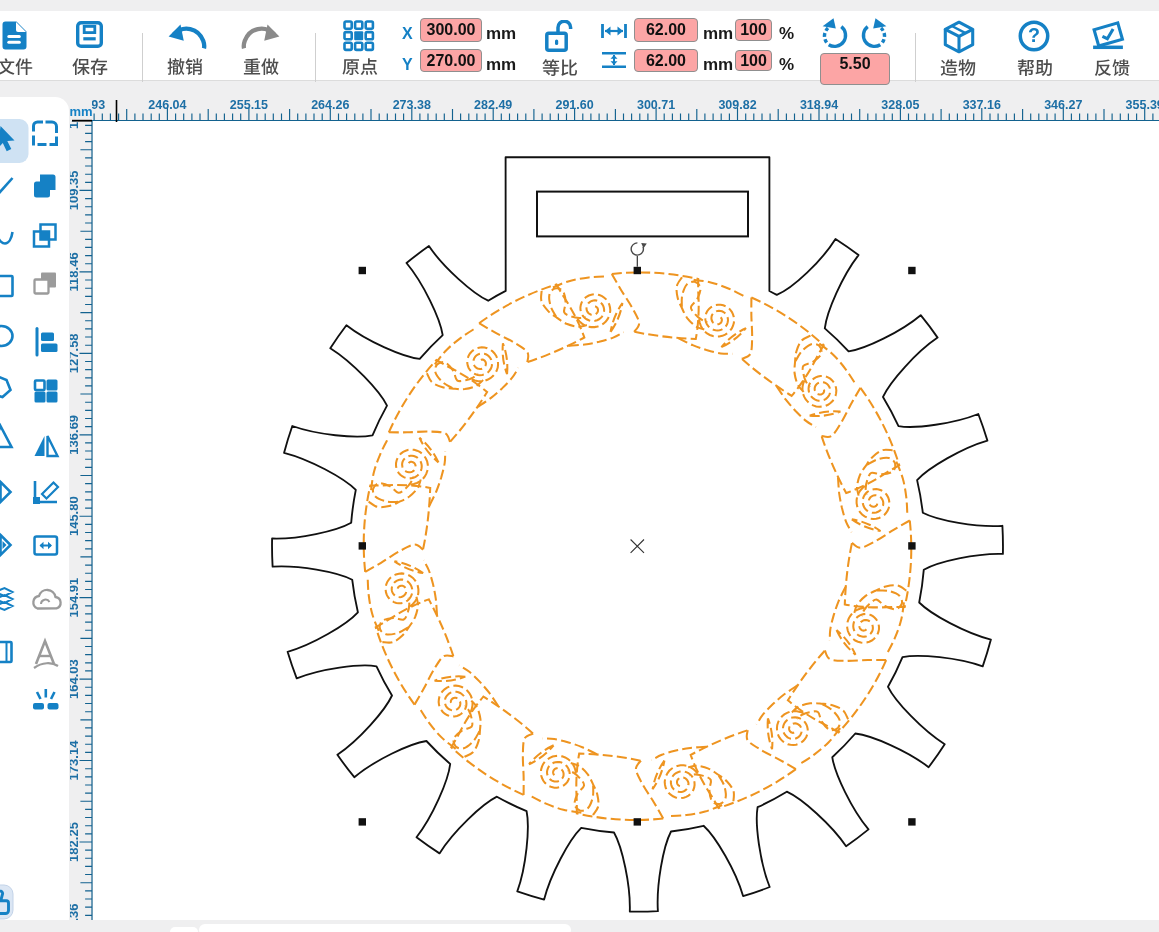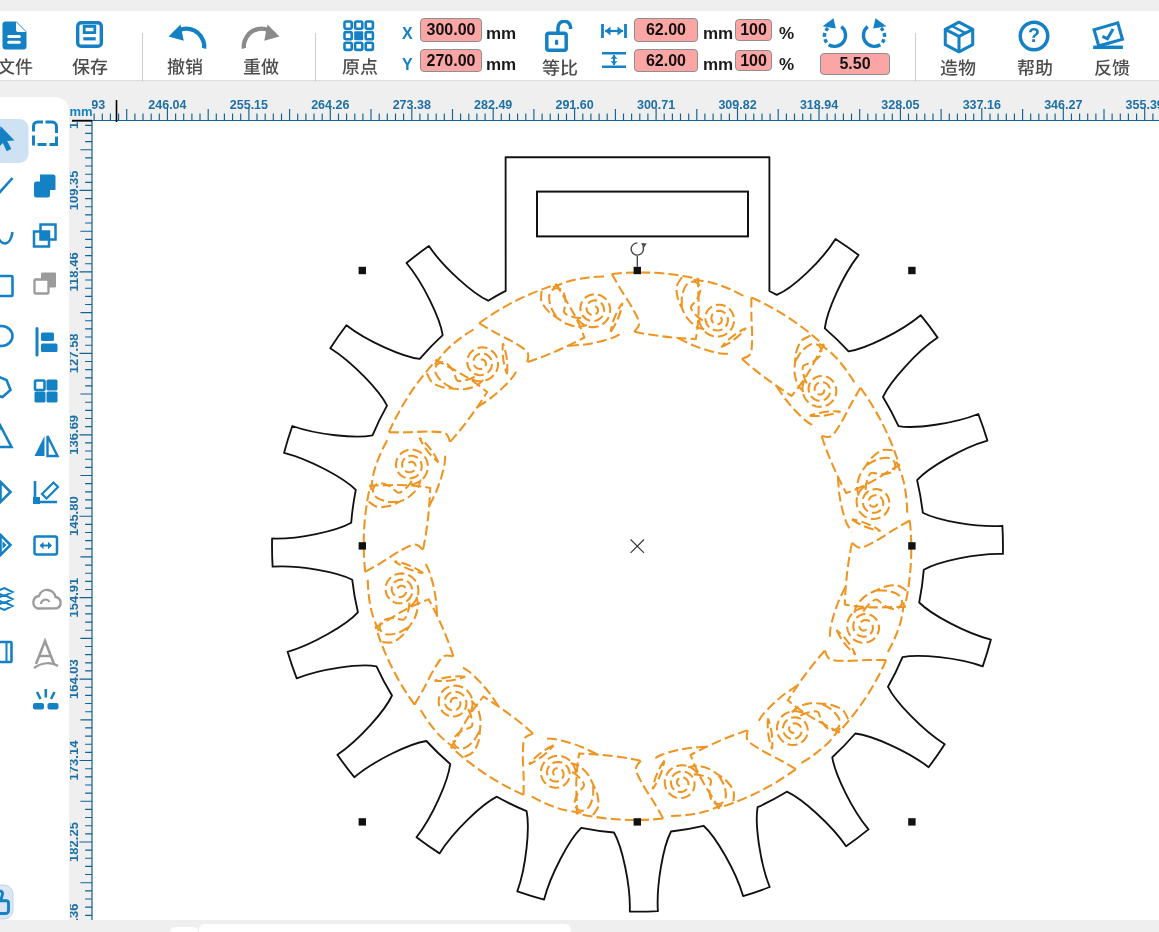--- a/index.html
+++ b/index.html
@@ -287,21 +287,21 @@
           <g stroke="#1581c5" fill="#1581c5">
             <path d="M19.3,8.7 A11.0,11.0 0 0 1 6.7,26.7" stroke-width="3.4" fill="none"></path>
             <path d="M4.7,24.6 A11.0,11.0 0 0 1 3.0,21.2" stroke-width="3.4" fill="none"></path>
             <path d="M2.5,18.8 A11.0,11.0 0 0 1 2.9,15.0" stroke-width="3.4" fill="none"></path>
             <path d="M3.9,12.7 A11.0,11.0 0 0 1 6.0,10.0" stroke-width="3.4" fill="none"></path>
             <path d="M0.6 8.3 L11.5 0.2 L13.8 10.4 Z" stroke="none"></path>
           </g>
         </g>
       </svg>
     </div>
-  <div class="inp" style="left:820px;top:42px;width:70px;height:22px;line-height:20px">5.50</div>
+  <div class="inp" style="left:820px;top:42px;width:70px;height:32px;line-height:20px">5.50</div>
   <div class="sep" style="left:915px"></div>
   <div class="tbtn" style="left:942px;top:9px;width:34px">
       <svg width="34" height="34" viewBox="0 0 31 31">
         <path d="M15.5 2 L28 8.5 L15.5 15 L3 8.5 Z" fill="none" stroke="#1581c5" stroke-width="2.8" stroke-linejoin="round"></path>
         <path d="M3 8.5 V22.5 L15.5 29 L28 22.5 V8.5" fill="none" stroke="#1581c5" stroke-width="2.8" stroke-linejoin="round"></path>
         <path d="M15.5 15 V29" stroke="#1581c5" stroke-width="2.8"></path>
         <path d="M9 5.5 L21.5 12" stroke="#1581c5" stroke-width="2.2"></path>
       </svg>
     </div>
   <div class="tlabel" style="left:940px;top:48px"><svg width="18" height="18" viewBox="0 -860 1000 1000" style="vertical-align:top;position:relative;top:0px">

